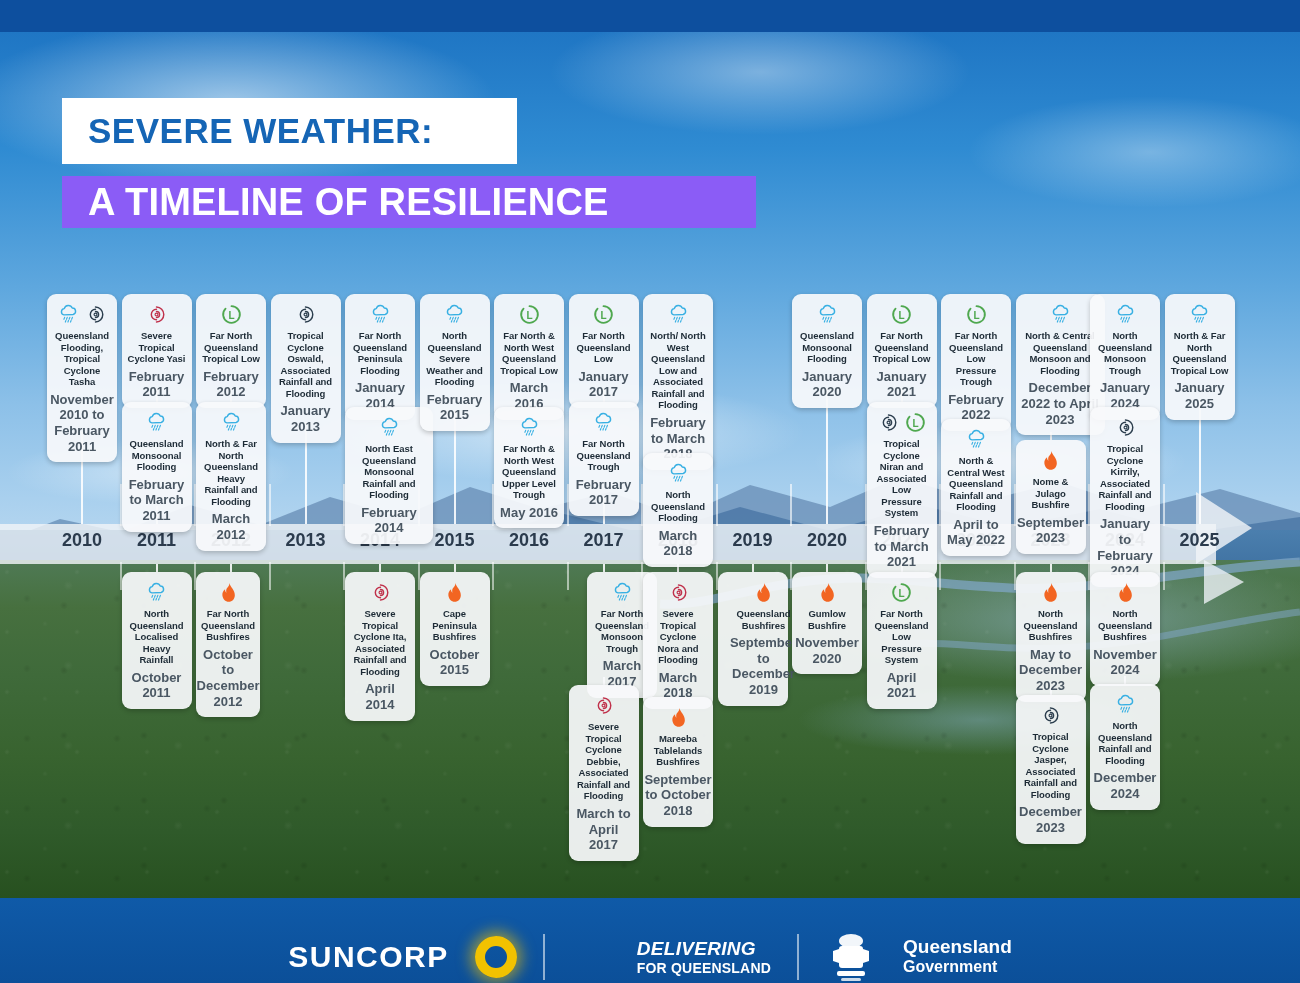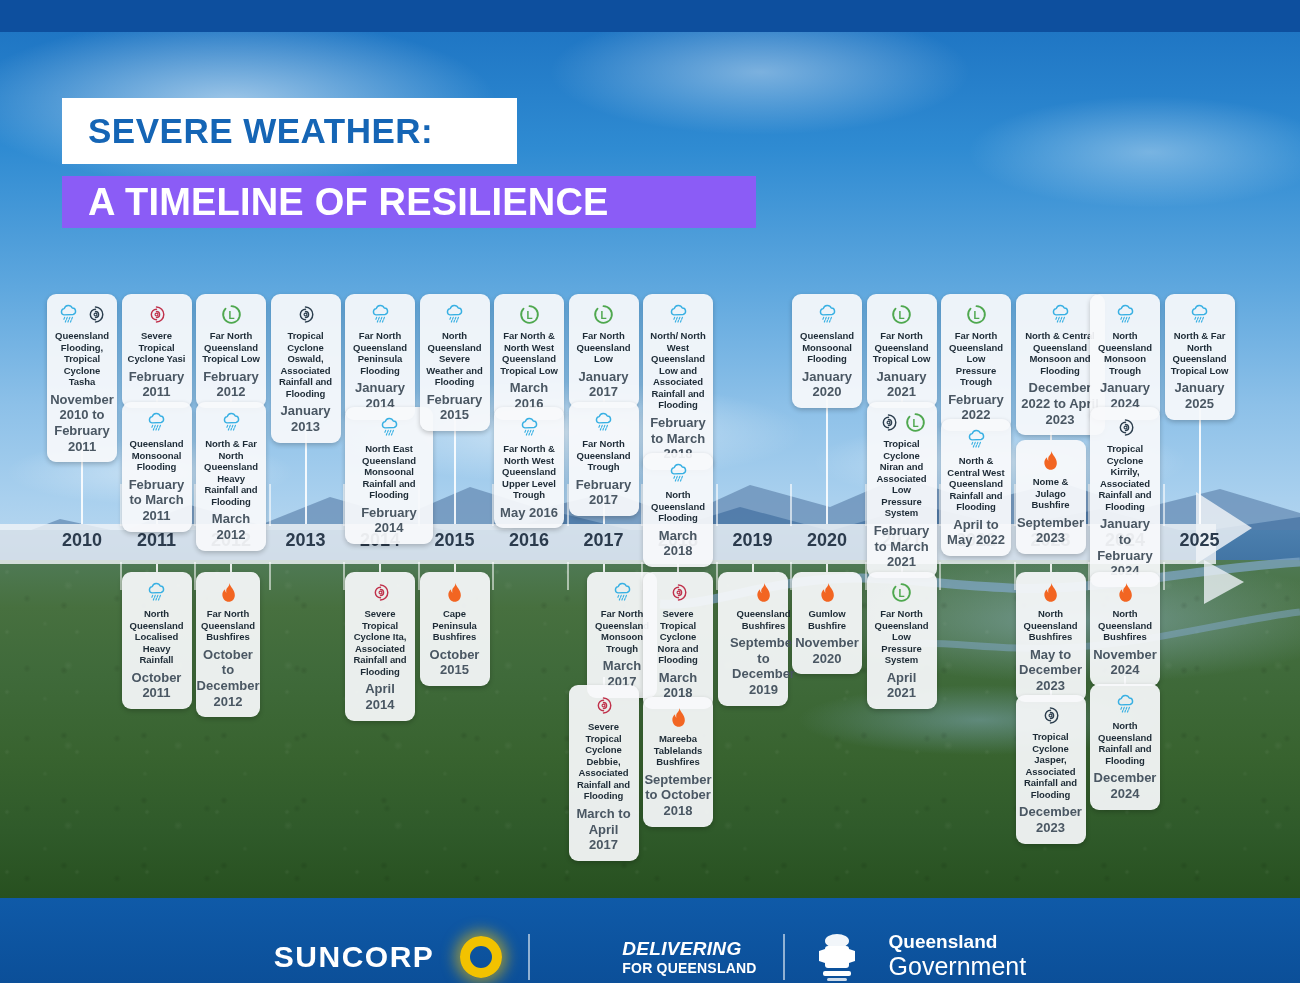--- a/index.html
+++ b/index.html
@@ -143,21 +143,21 @@
     width: 42px; height: 42px; border-radius: 50%;
     border: 10px solid #f2c200;
     box-shadow: 0 0 14px 5px rgba(242,194,0,.55);
   }
   .divider { width: 2px; height: 46px; background: rgba(255,255,255,.55); }
   .pp-1 { color:#dce9f5; font-size:12px; font-weight:500; letter-spacing:.6px; }
   .pp-2 { color:#fff; font-size:13.5px; font-weight:700; letter-spacing:.5px; }
   .dlv-1 { color:#fff; font-size:19px; font-weight:700; font-style:italic; letter-spacing:.3px; }
   .dlv-2 { color:#fff; font-size:14px; font-weight:700; letter-spacing:.2px; }
   .qg-1 { color:#fff; font-size:19px; font-weight:700; line-height:1.1; }
-  .qg-2 { color:#fff; font-size:25px; font-weight:400; line-height:1.1; }
+  .qg-2 { color:#fff; font-size:16px; font-weight:700; line-height:1.1; }
 </style>
 </head>
 <body>
 
 <div id="stage">
 
   <div class="sky"></div>
   <svg class="mountains" viewBox="0 0 1300 120" preserveAspectRatio="none">
     <path d="M0,95 L60,72 L120,85 L190,58 L260,78 L330,50 L400,70 L470,40 L540,62 L610,45 L680,70 L750,38 L830,60 L900,30 L980,55 L1060,35 L1140,62 L1220,42 L1300,66 L1300,120 L0,120 Z" fill="#6f94bb" opacity="0.85"></path>
     <path d="M0,110 L80,90 L160,102 L240,80 L320,98 L400,72 L480,92 L560,66 L650,88 L740,60 L830,84 L920,58 L1010,80 L1100,62 L1190,86 L1300,70 L1300,120 L0,120 Z" fill="#4f7aa8" opacity="0.9"></path>

